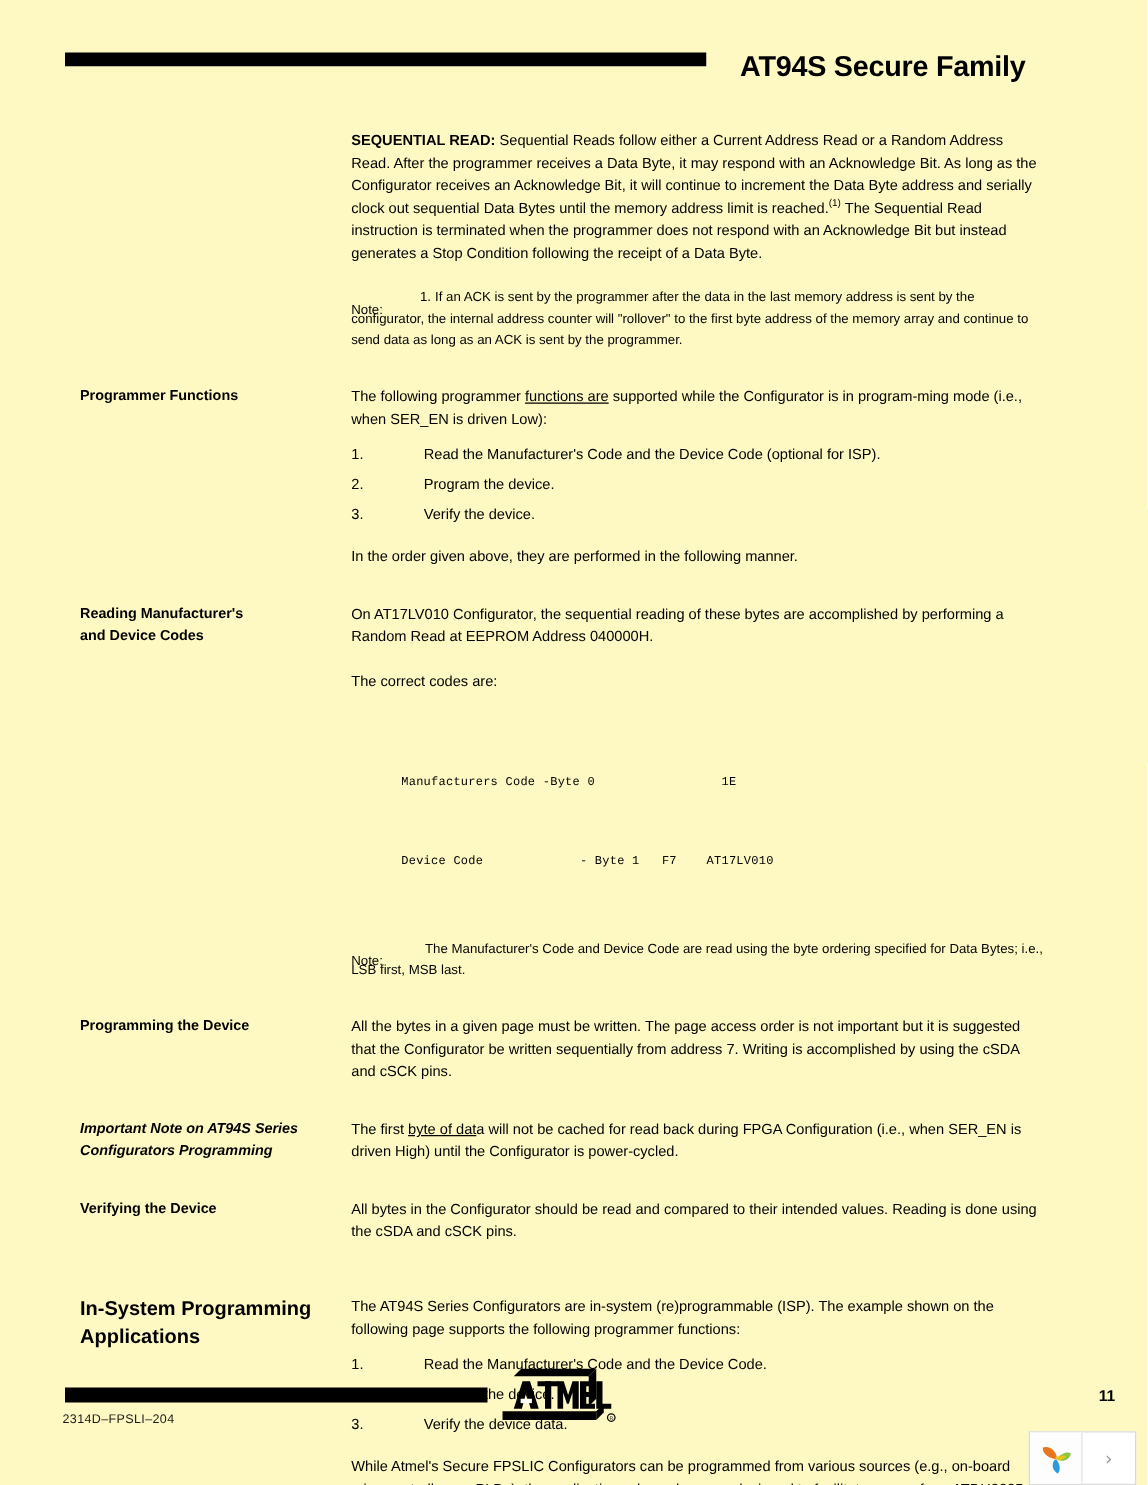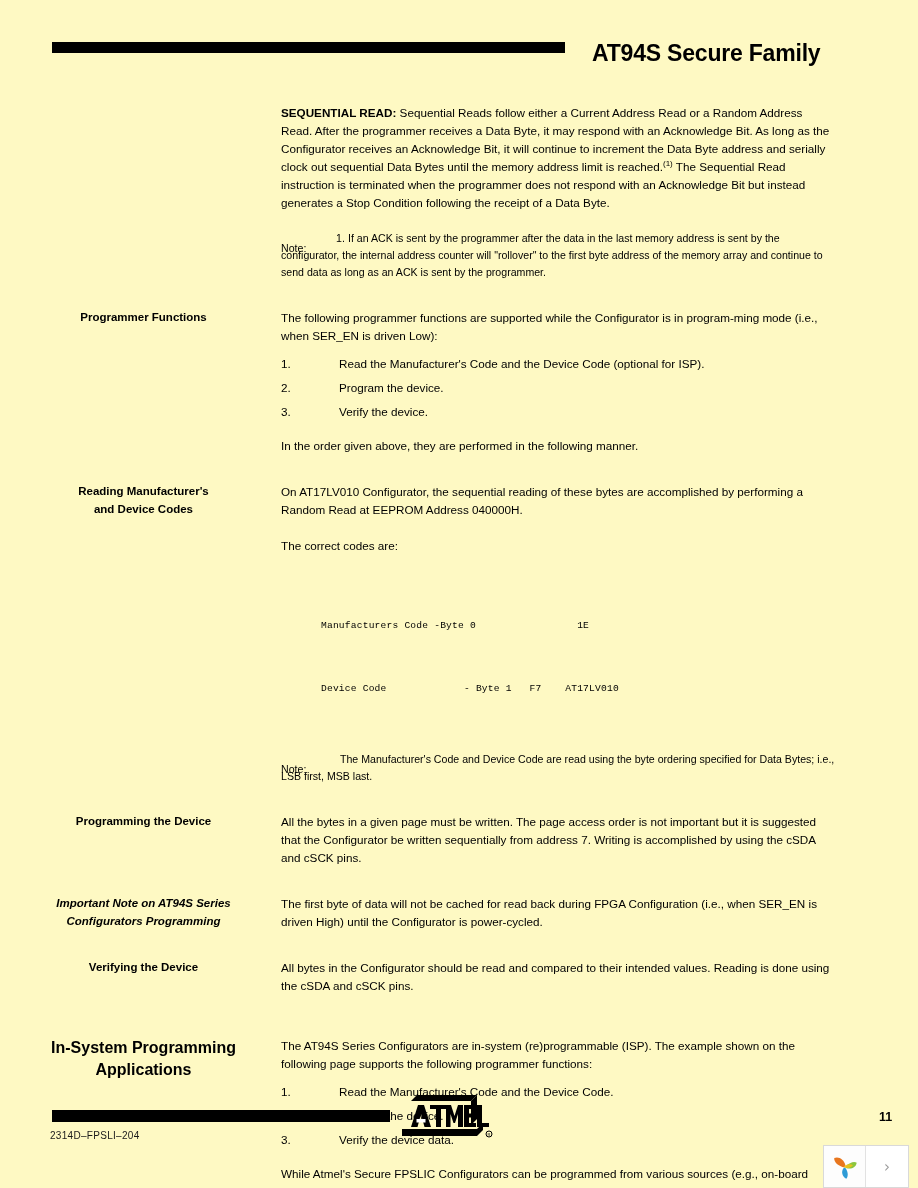--- a/index.html
+++ b/index.html
@@ -51,27 +51,26 @@
     left: 0;
     top: 104px;
     width: 918px;
   }
   .section {
     position: relative;
     display: block;
   }
   .side-label {
     position: absolute;
-    left: 36px;
+    left: 64px;
     width: 215px;
     font-size: 11.5px;
     font-weight: bold;
     line-height: 17.5px;
     color: #000;
-    text-align: center;
   }
   .side-label.italic {
     font-weight: bold;
     font-style: italic;
     font-size: 11.5px;
   }
   .side-label.big {
     font-size: 16px;
     font-weight: bold;
     line-height: 22px;
@@ -141,20 +140,21 @@
     letter-spacing: 0.2px;
     white-space: pre;
   }
 
   .sup {
     font-size: 8px;
     vertical-align: super;
     line-height: 0;
   }
   .ul-run {
+    text-decoration: underline;
   }
   .footer-bar {
     position: absolute;
     left: 52px;
     top: 1110px;
     width: 338px;
     height: 12px;
     background: #000000;
   }
   .footer-code {

